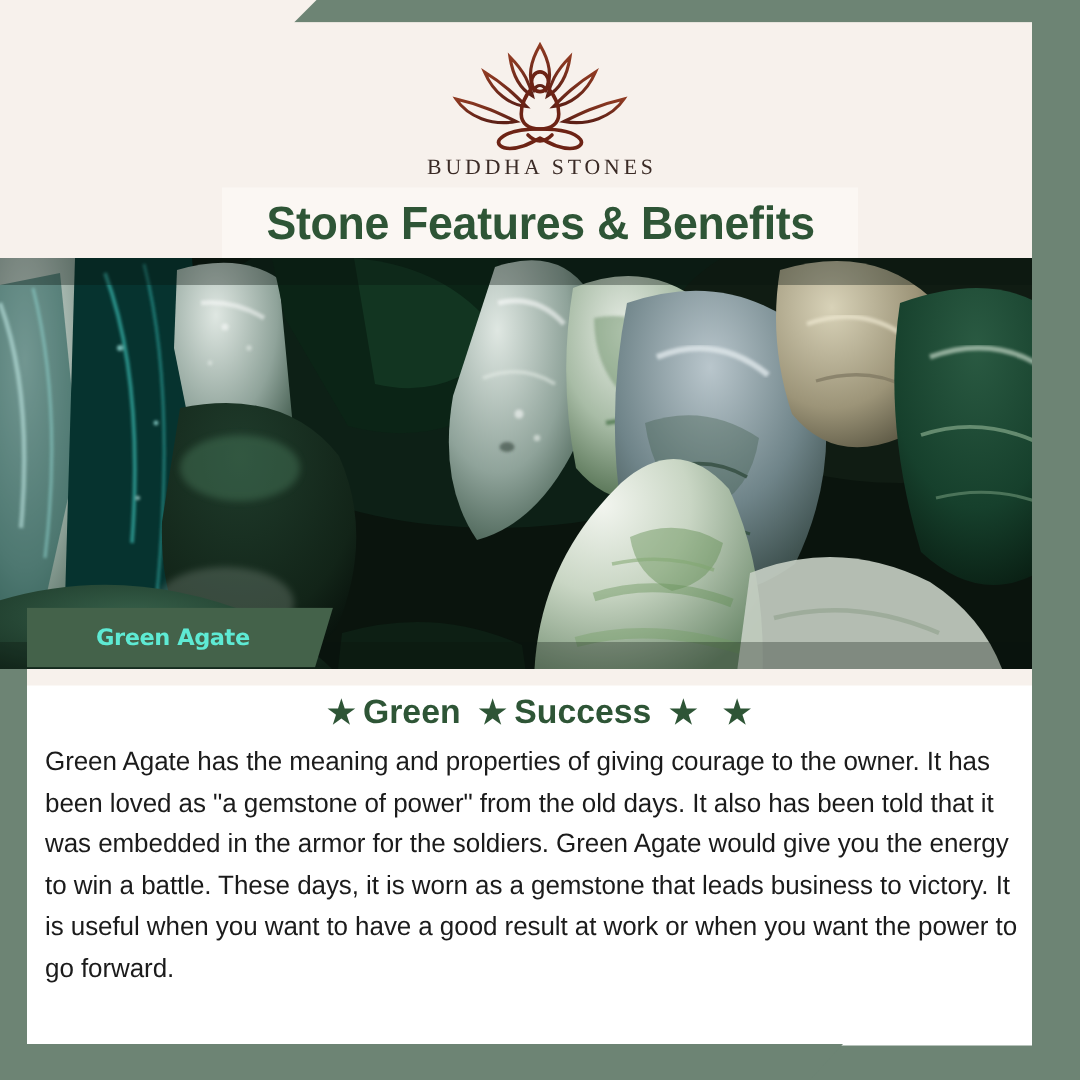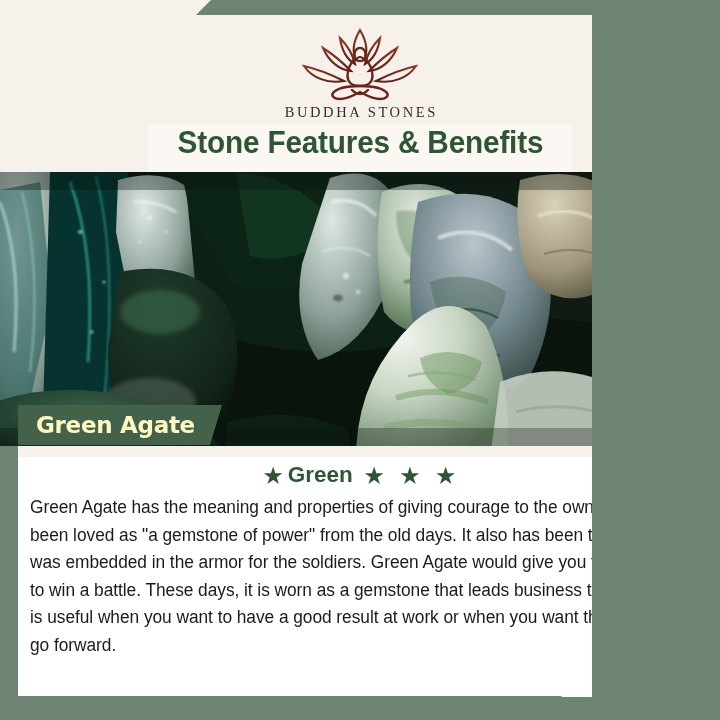--- a/index.html
+++ b/index.html
@@ -7,21 +7,21 @@
   html, body {
     width: 720px;
     height: 720px;
     overflow: hidden;
     background: #6d8474;
     font-family: "Liberation Sans", sans-serif;
   }
 
   #page {
     position: relative;
-    width: 592px;
+    width: 688px;
     height: 720px;
     background: #6d8474;
     overflow: hidden;
   }
 
   
   .header {
     position: absolute;
     left: 0;
     top: 0;
@@ -75,21 +75,21 @@
   }
 
   .title-plate {
     position: absolute;
     left: 148px;
     top: 125px;
     width: 424px;
     height: 47px;
     background: #fbf7f3;
     display: flex;
-    align-items: flex-start;
+    align-items: center;
     justify-content: center;
   }
 
   .title-text {
     font-family: "Liberation Sans Narrow", "Liberation Sans", sans-serif;
     font-size: 31px;
     font-weight: 700;
     color: #2e5536;
     letter-spacing: -0.2px;
     transform: scaleX(0.96);
@@ -124,25 +124,26 @@
     height: 40px;
     background: #44624a;
     clip-path: polygon(0 0, 204px 0, 192px 40px, 0 40px);
     display: flex;
     align-items: center;
     z-index: 4;
   }
 
   .agate-banner-label {
     padding-left: 18px;
-    color: #fef9c3;
-    font-size: 23px;
+    color: #5eead4;
+    font-size: 15px;
     font-weight: 700;
     font-family: "DejaVu Sans", sans-serif;
     letter-spacing: -0.3px;
+    margin-left: 28px;
   }
 
   
   .content-card {
     position: absolute;
     left: 18px;
     top: 446px;
     width: 688px;
     height: 251px;
     background: #ffffff;
@@ -442,20 +443,21 @@
   <div class="content-card">
     <div class="card-topstrip"></div>
 
     <div class="benefits-row">
       <span class="benefit">
         <span class="star">★</span>
         <span>Green</span>
       </span>
       <span class="benefit">
         <span class="star">★</span>
+        <span>Success</span>
       </span>
       <span class="benefit">
         <span class="star">★</span>
       </span>
       <span class="benefit">
         <span class="star">★</span>
       </span>
     </div>
 
     <div class="body-copy">Green Agate has the meaning and properties of giving courage to the owner. It has been loved as "a gemstone of power" from the old days. It also has been told that it was embedded in the armor for the soldiers. Green Agate would give you the energy to win a battle. These days, it is worn as a gemstone that leads business to victory. It is useful when you want to have a good result at work or when you want the power to go forward.</div>

